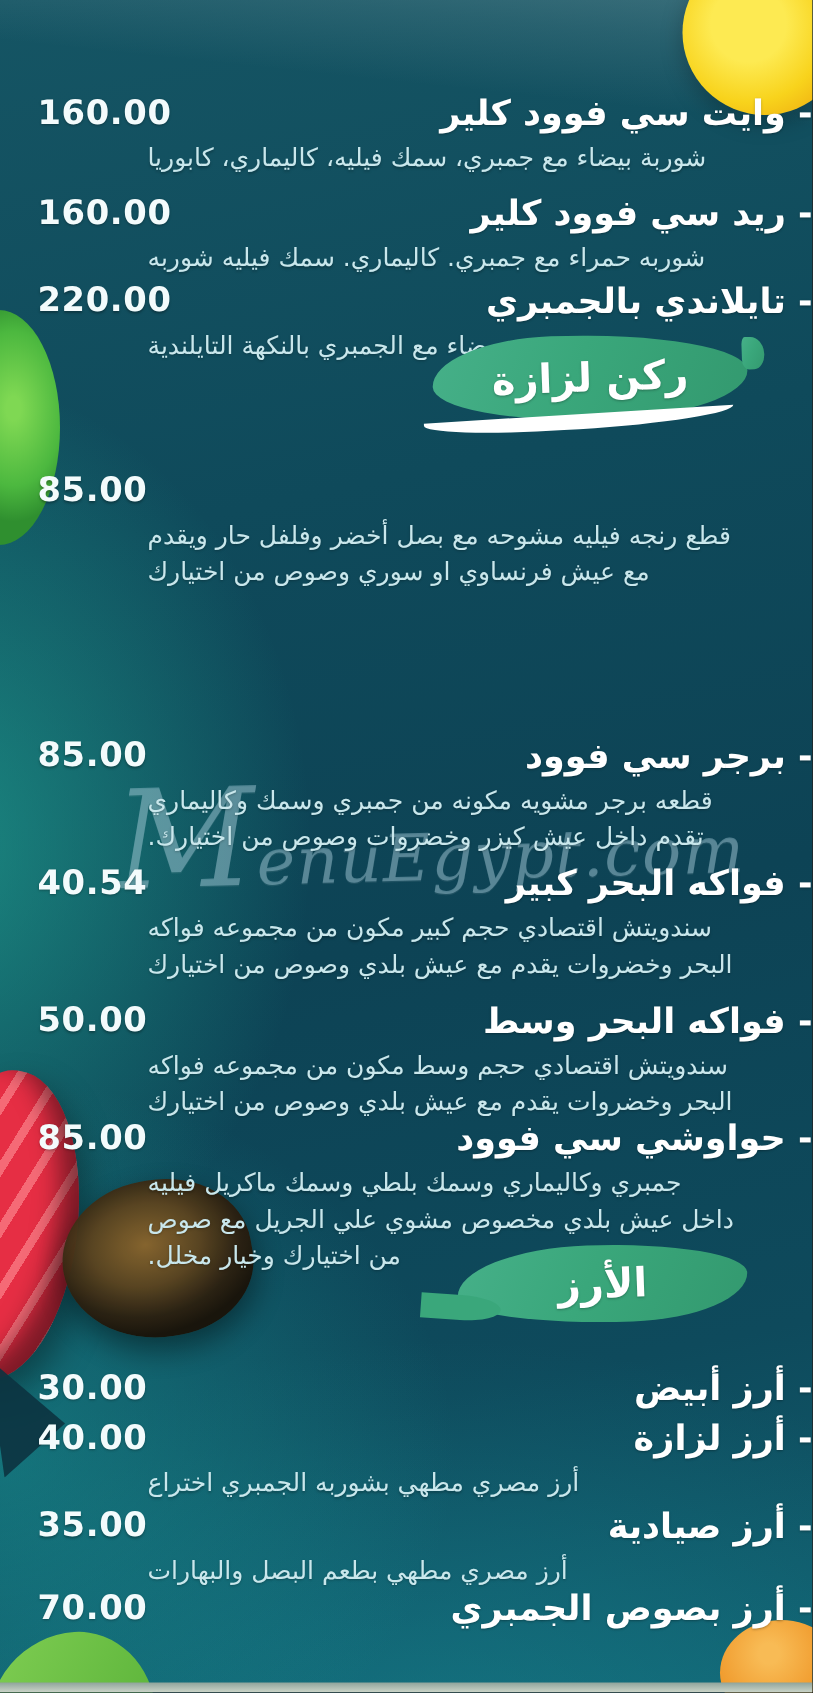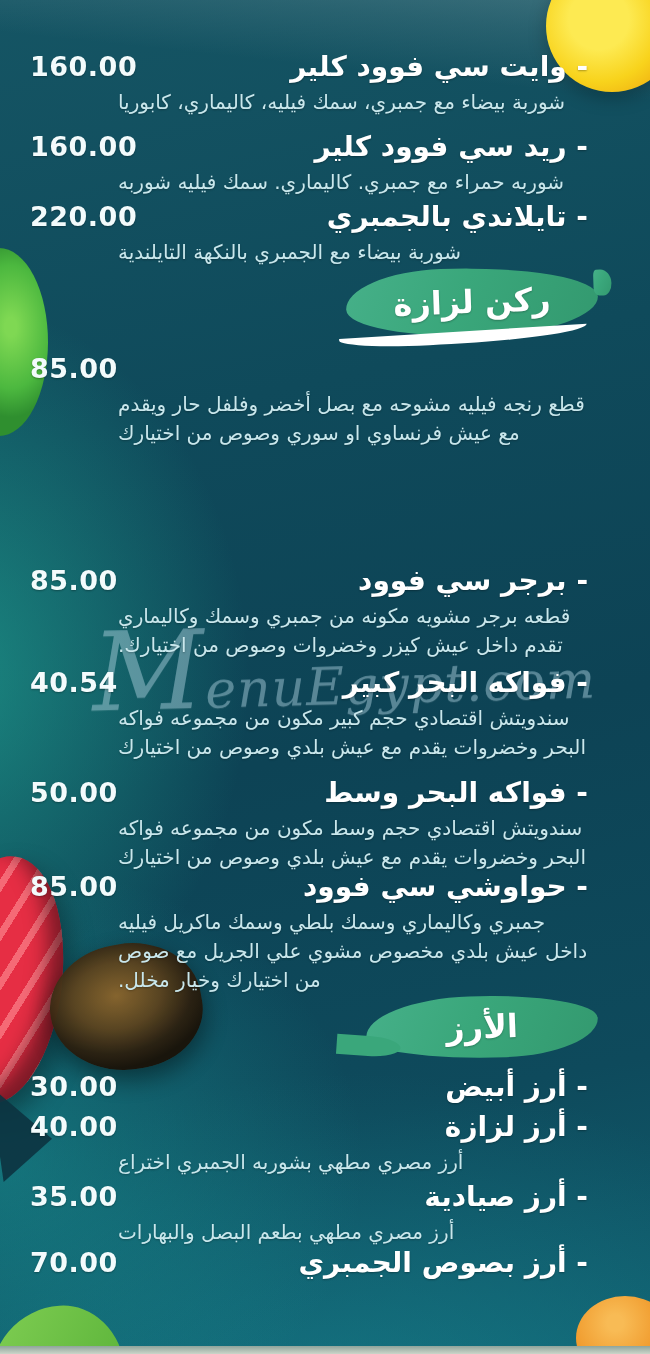--- a/index.html
+++ b/index.html
@@ -46,29 +46,29 @@
     position:absolute;left:92px;top:612px;
     font-family:"DejaVu Serif",serif;font-style:italic;
     font-size:52px;letter-spacing:1px;line-height:1;
     color:rgba(170,208,222,.42);
     transform:rotate(-1.5deg);
     text-shadow:0 1px 0 rgba(255,255,255,.08);
     white-space:nowrap;
   }
   .watermark::first-letter{font-size:2.1em;}
   
-  .item{position:absolute;left:0;right:0;}
+  .item{position:absolute;left:0;right:0;margin-top:24px;}
   .row{display:flex;align-items:center;height:40px;}
   .price{
     flex:0 0 150px;padding-left:30px;box-sizing:border-box;
     font-size:27px;font-weight:bold;color:#f3fbfc;letter-spacing:.5px;
     text-shadow:0 1px 2px rgba(0,0,0,.3);
   }
   .name{
-    flex:1;direction:rtl;text-align:right;padding-right:62px;
+    flex:1;direction:rtl;text-align:right;
     font-size:28px;font-weight:bold;color:#ffffff;
     text-shadow:0 1px 2px rgba(0,0,0,.3);
     white-space:nowrap;
   }
   .desc{
     direction:rtl;text-align:left;
     margin:2px 62px 0 118px;
     font-size:20px;line-height:29px;color:#c9e7ec;
     text-shadow:0 1px 2px rgba(0,0,0,.25);
   }

